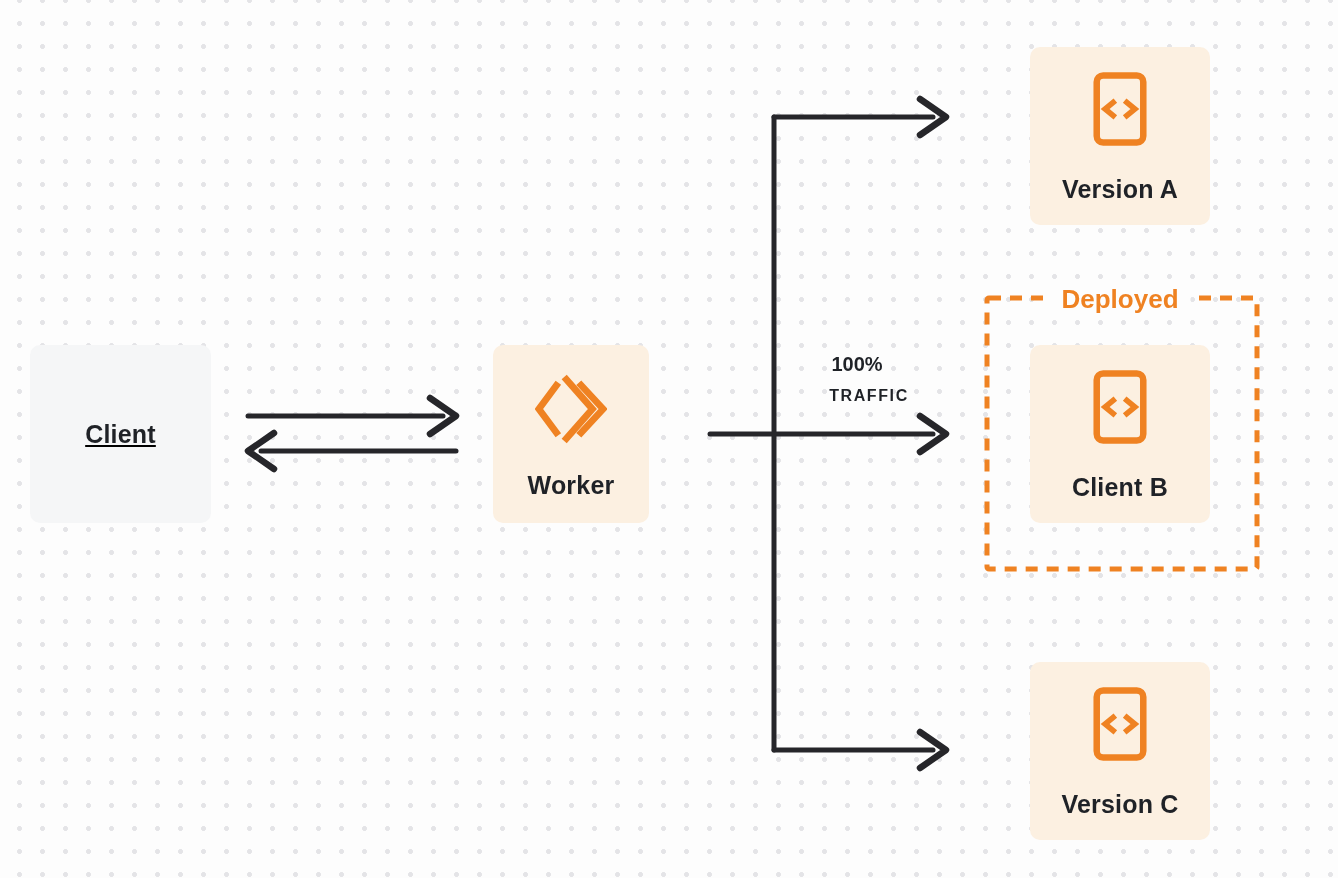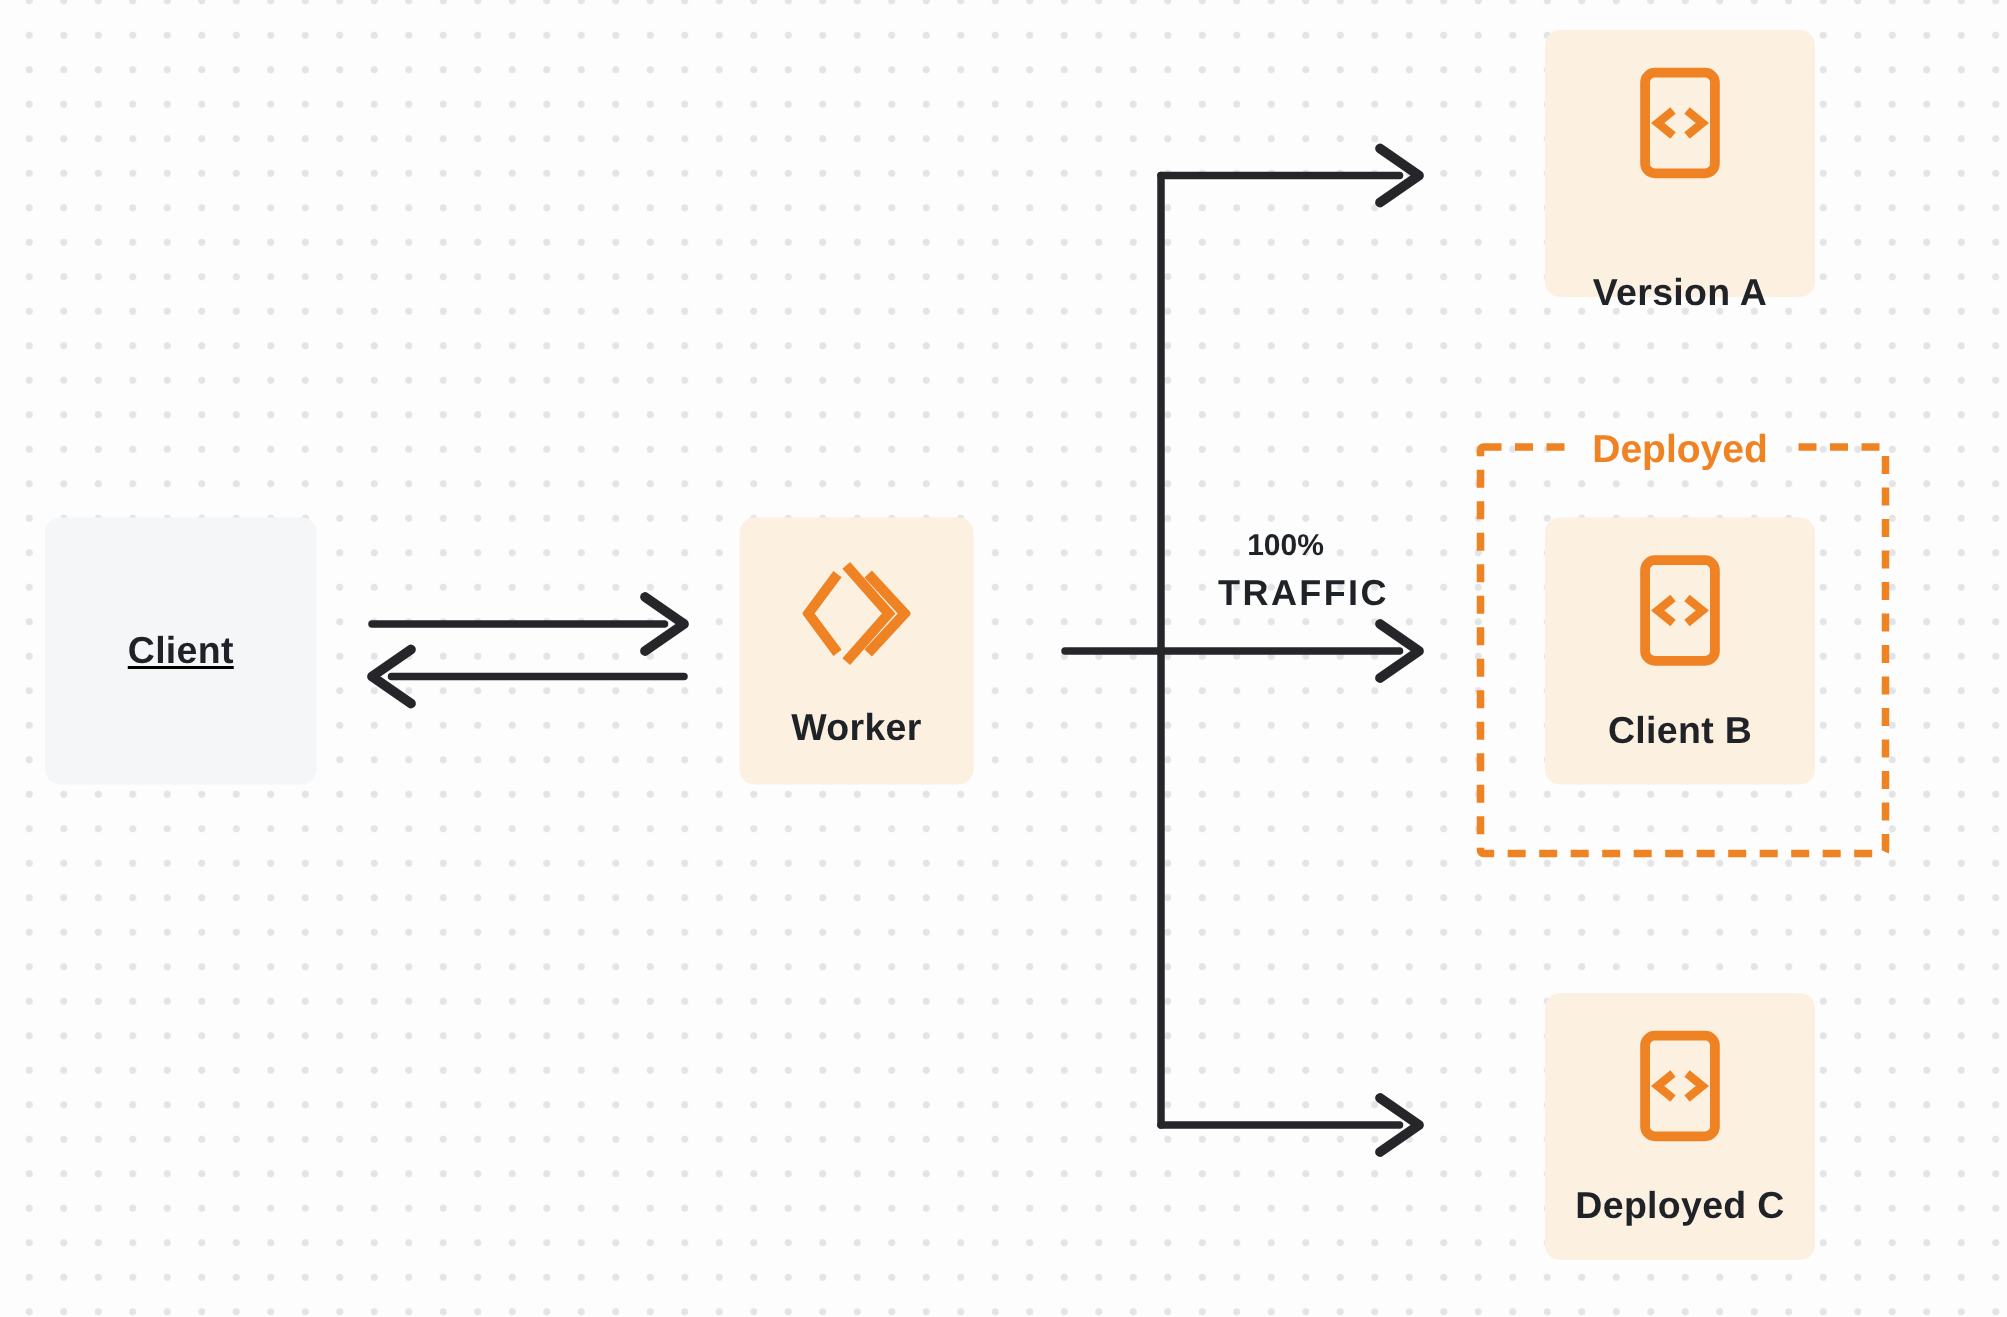--- a/index.html
+++ b/index.html
@@ -78,21 +78,21 @@
     width: 156px; height: 178px;
     padding-top: 28px;
   }
   .node-worker .label { margin-top: 26px; }
   .node-version {
     left: 1030px;
     width: 180px; height: 178px;
     padding-top: 24px;
   }
   .node-version .label { margin-top: 28px; }
-  .node-version-a { top: 20px; gap: 33px; }
+  .node-version-a { top: 47px; }
   .node-version-b { top: 345px; }
   .node-version-c { top: 662px; }
   .icon { display: block; line-height: 0; }
   .icon svg { display: block; }
   .icon-stroke {
     stroke: var(--orange);
     fill: none;
     stroke-linecap: butt;
     stroke-linejoin: miter;
   }
@@ -104,21 +104,21 @@
     color: var(--text);
     font-weight: 700;
   }
   .traffic-label .line1 {
     display: block;
     font-size: 20px;
     line-height: 31px;
   }
   .traffic-label .line2 {
     display: block;
-    font-size: 24px;
+    font-size: 16px;
     line-height: 32px;
     letter-spacing: 1.6px;
     margin-left: 24px;
   }
   .deployed-label {
     position: absolute;
     left: 1120px; top: 284px;
     transform: translateX(-50%);
     background: var(--bg);
     padding: 0 12px;
@@ -199,21 +199,21 @@
   </div>
 
   <div class="node node-version node-version-c">
     <span class="icon">
       <svg width="54" height="76" viewBox="0 0 58 80" xmlns="http://www.w3.org/2000/svg">
         <rect class="icon-stroke" stroke-width="7" x="4" y="4" width="50" height="72" rx="7"></rect>
         <polyline class="icon-stroke" stroke-width="6" points="24,31 13,40 24,49"></polyline>
         <polyline class="icon-stroke" stroke-width="6" points="34,31 45,40 34,49"></polyline>
       </svg>
     </span>
-    <span class="label">Deployed C</span>
+    <span class="label">Version C</span>
   </div>
 
   <div class="traffic-label">
     <span class="line1">100%</span>
     <span class="line2">TRAFFIC</span>
   </div>
 
   <div class="deployed-label">Deployed</div>
 
 </div>

